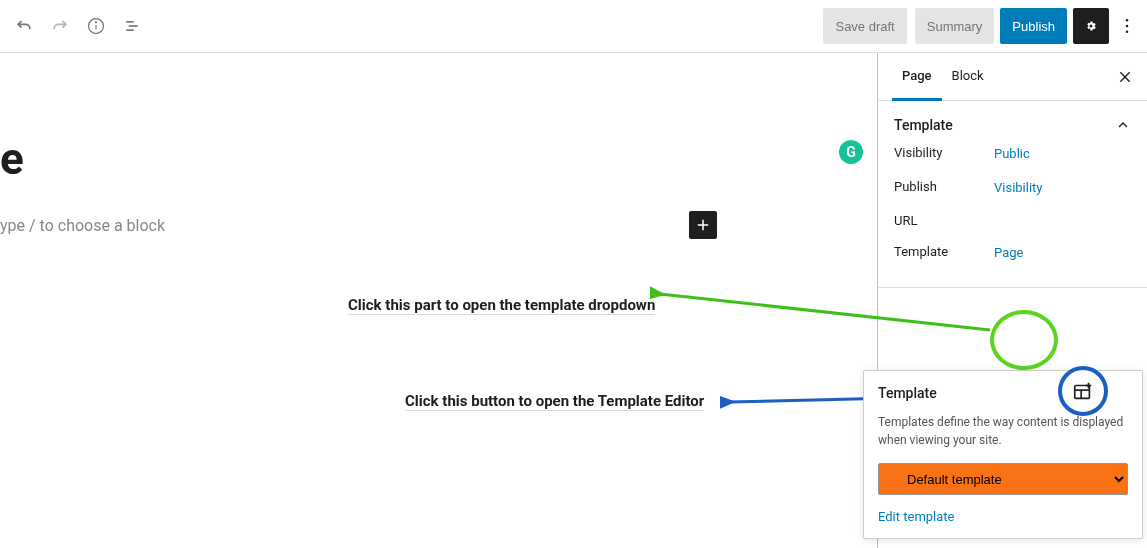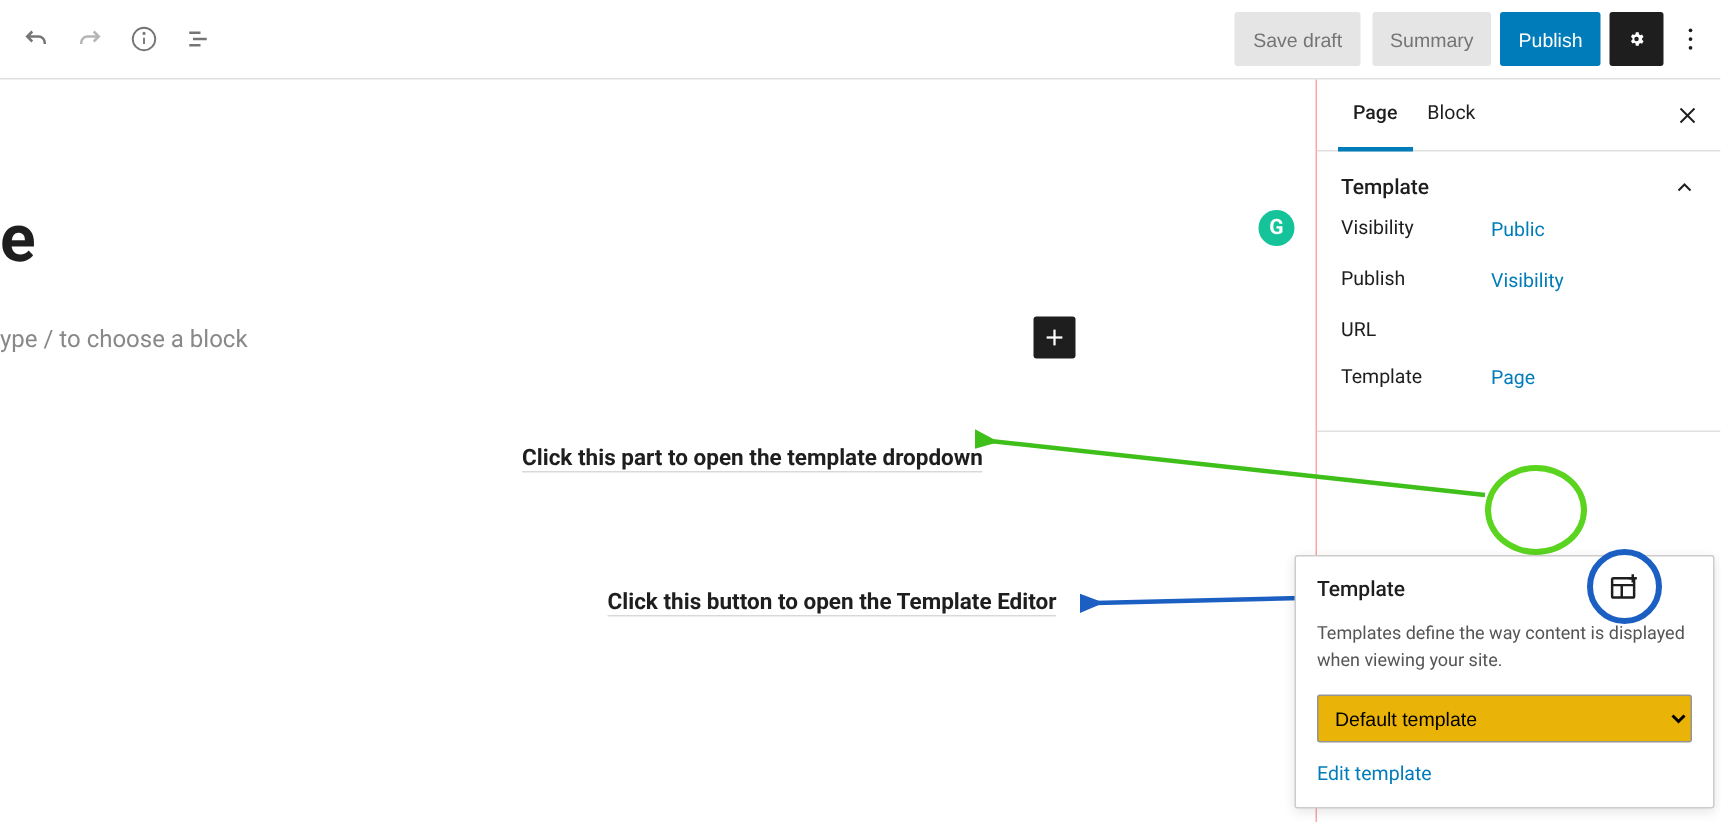--- a/index.html
+++ b/index.html
@@ -40,21 +40,21 @@
 
 .circle-green { position: absolute; border: 4px solid #5bd41f; border-radius: 50%; pointer-events: none; }
 .circle-blue { position: absolute; border: 4px solid #1b5fc2; border-radius: 50%; pointer-events: none; background: #fff; }
 
 .annotation { position: absolute; font-size: 15px; font-weight: 700; color: #1e1e1e; }
 .annotation span { border-bottom: 1px solid rgba(0,0,0,0.15); }
 
 .template-popover { position: absolute; right: 4px; top: 370px; width: 280px; background: #fff; border: 1px solid #ccc; border-radius: 2px; box-shadow: 0 2px 8px rgba(0,0,0,0.1); padding: 14px; z-index: 5; }
 .template-popover .pop-head { display: flex; justify-content: space-between; align-items: center; font-size: 14px; font-weight: 500; margin-bottom: 12px; }
 .template-popover .pop-desc { font-size: 12px; color: #555; line-height: 1.5; margin-bottom: 14px; }
-.template-popover select { width: 100%; height: 32px; border: 1px solid #949494; border-radius: 2px; padding: 0 7px; font-size: 13px; background: #eab308; margin-bottom: 14px; }
+.template-popover select { width: 100%; height: 32px; border: 1px solid #949494; border-radius: 2px; padding: 0 24px; font-size: 13px; background: #f97316; margin-bottom: 14px; }
 .template-popover .edit-link { color: #007cba; font-size: 13px; cursor: pointer; }
 
 svg { display: block; }
 .arrow-line { position: absolute; pointer-events: none; }
 </style>
 </head>
 <body>
 
 <div class="top-toolbar">
   <div class="toolbar-left">

